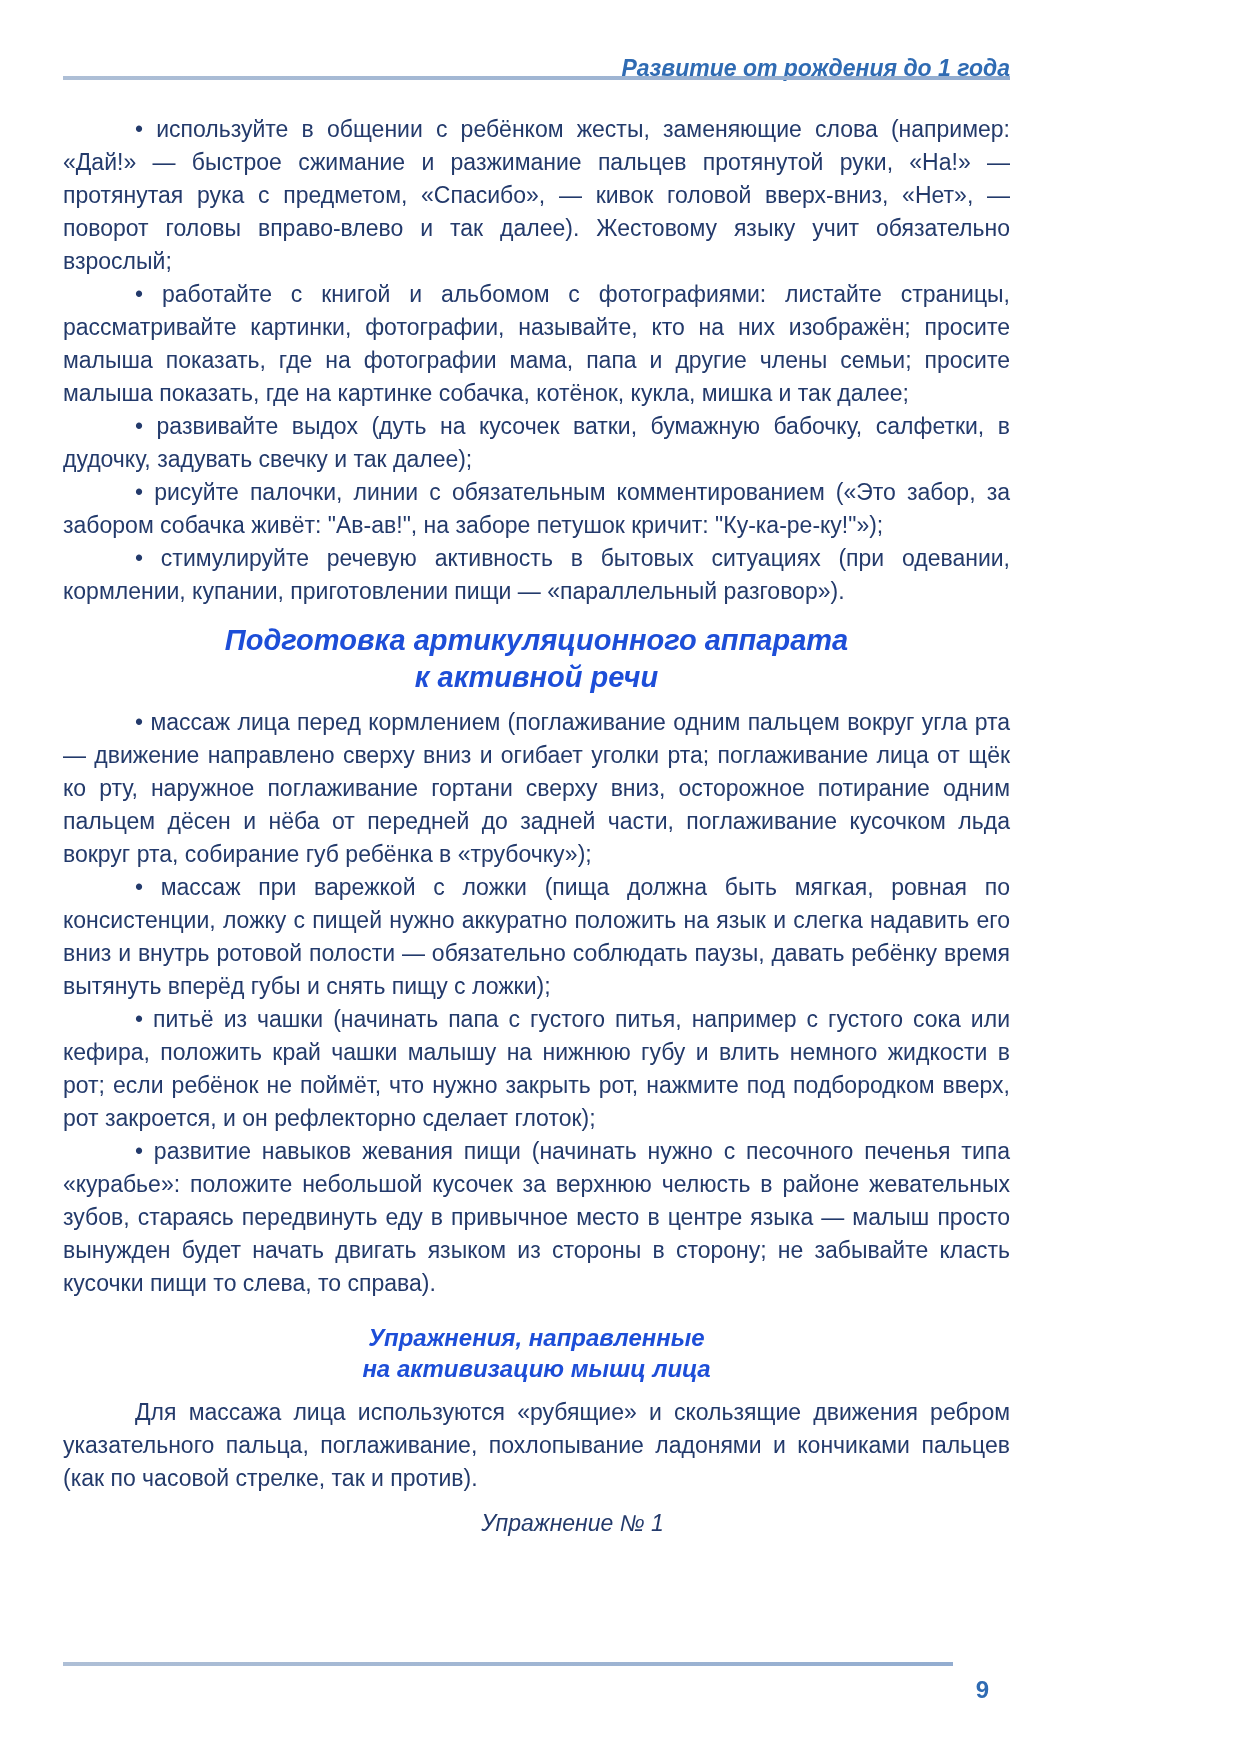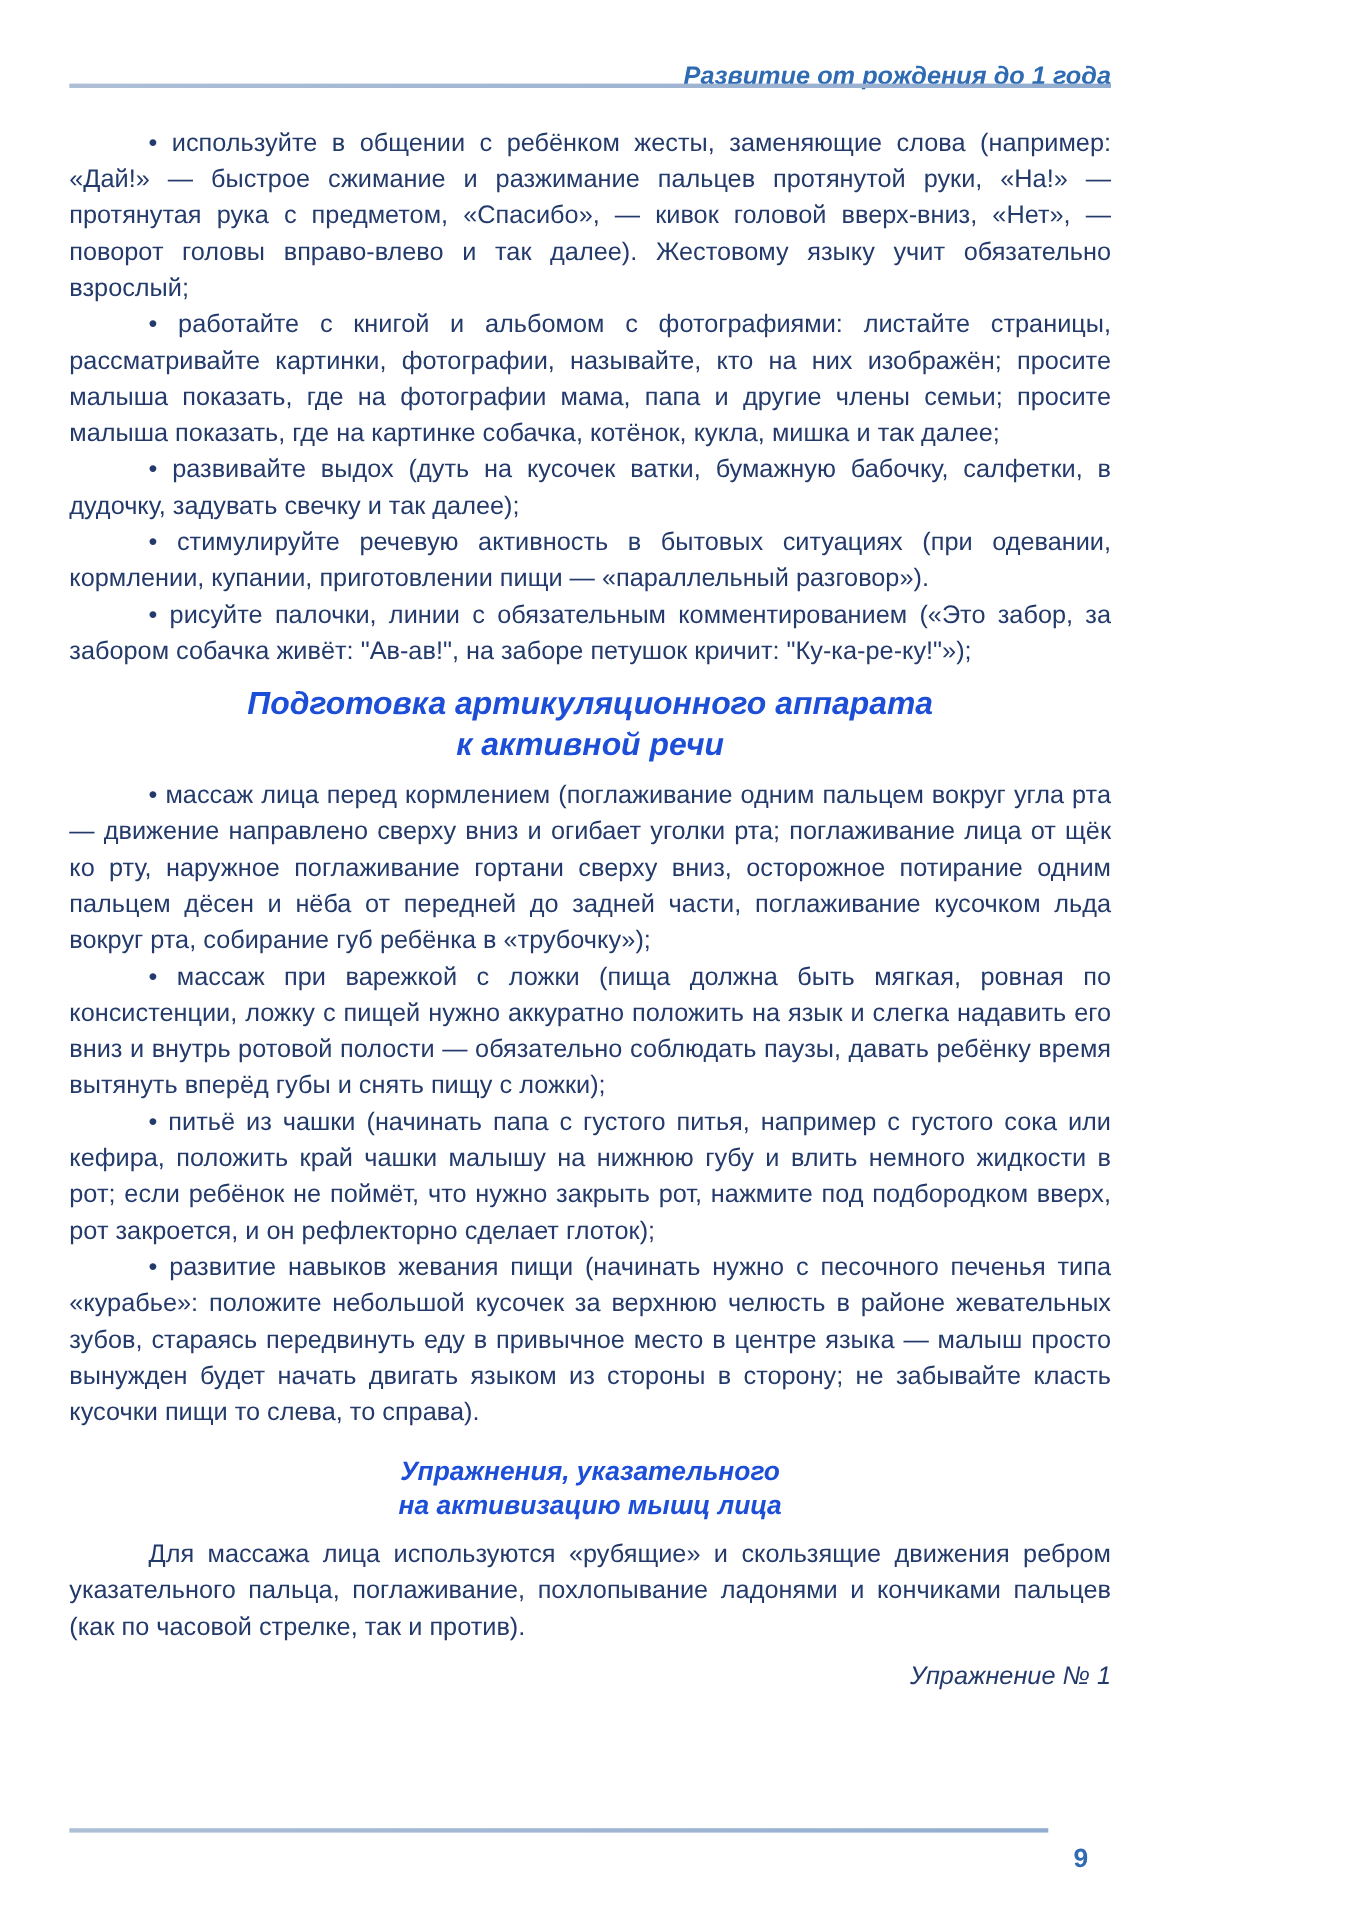--- a/index.html
+++ b/index.html
@@ -57,21 +57,21 @@
   }
   .subheading {
     margin: 22px 0 12px 0;
     font-size: 24px;
     line-height: 31px;
   }
   .exercise-label {
     margin: 12px 0 0 0;
     font-style: italic;
     text-indent: 72px;
-    text-align: right;
+    text-align: center;
   }
   .last-para {
     margin: 6px 0 0 0;
   }
   .footer-rule {
     position: absolute;
     top: 1662px;
     left: 63px;
     width: 890px;
     height: 4px;
@@ -95,31 +95,31 @@
 
   <div class="running-head">Развитие от рождения до 1 года</div>
 
   <div class="header-rule"></div>
 
   <div class="content">
 
     <p class="para">• используйте в общении с ребёнком жесты, заменяющие слова (например: «Дай!» — быстрое сжимание и разжимание пальцев протянутой руки, «На!» — протянутая рука с предметом, «Спасибо», — кивок головой вверх-вниз, «Нет», — поворот головы вправо-влево и так далее). Жестовому языку учит обязательно взрослый;</p>
     <p class="para">• работайте с книгой и альбомом с фотографиями: листайте страницы, рассматривайте картинки, фотографии, называйте, кто на них изображён; просите малыша показать, где на фотографии мама, папа и другие члены семьи; просите малыша показать, где на картинке собачка, котёнок, кукла, мишка и так далее;</p>
     <p class="para">• развивайте выдох (дуть на кусочек ватки, бумажную бабочку, салфетки, в дудочку, задувать свечку и так далее);</p>
+    <p class="para">• рисуйте палочки, линии с обязательным комментированием («Это забор, за забором собачка живёт: "Ав-ав!", на заборе петушок кричит: "Ку-ка-ре-ку!"»);</p>
     <p class="para">• стимулируйте речевую активность в бытовых ситуациях (при одевании, кормлении, купании, приготовлении пищи — «параллельный разговор»).</p>
-    <p class="para">• рисуйте палочки, линии с обязательным комментированием («Это забор, за забором собачка живёт: "Ав-ав!", на заборе петушок кричит: "Ку-ка-ре-ку!"»);</p>
 
     <h2 class="heading"><span>Подготовка артикуляционного аппарата</span><br><span>к активной речи</span></h2>
 
     <p class="para">• массаж лица перед кормлением (поглаживание одним пальцем вокруг угла рта — движение направлено сверху вниз и огибает уголки рта; поглаживание лица от щёк ко рту, наружное поглаживание гортани сверху вниз, осторожное потирание одним пальцем дёсен и нёба от передней до задней части, поглаживание кусочком льда вокруг рта, собирание губ ребёнка в «трубочку»);</p>
     <p class="para">• массаж при варежкой с ложки (пища должна быть мягкая, ровная по консистенции, ложку с пищей нужно аккуратно положить на язык и слегка надавить его вниз и внутрь ротовой полости — обязательно соблюдать паузы, давать ребёнку время вытянуть вперёд губы и снять пищу с ложки);</p>
     <p class="para">• питьё из чашки (начинать папа с густого питья, например с густого сока или кефира, положить край чашки малышу на нижнюю губу и влить немного жидкости в рот; если ребёнок не поймёт, что нужно закрыть рот, нажмите под подбородком вверх, рот закроется, и он рефлекторно сделает глоток);</p>
     <p class="para">• развитие навыков жевания пищи (начинать нужно с песочного печенья типа «курабье»: положите небольшой кусочек за верхнюю челюсть в районе жевательных зубов, стараясь передвинуть еду в привычное место в центре языка — малыш просто вынужден будет начать двигать языком из стороны в сторону; не забывайте класть кусочки пищи то слева, то справа).</p>
 
-    <h3 class="heading subheading"><span>Упражнения, указательного</span><br><span>на активизацию мышц лица</span></h3>
+    <h3 class="heading subheading"><span>Упражнения, направленные</span><br><span>на активизацию мышц лица</span></h3>
 
     <p class="para">Для массажа лица используются «рубящие» и скользящие движения ребром указательного пальца, поглаживание, похлопывание ладонями и кончиками пальцев (как по часовой стрелке, так и против).</p>
 
     <p class="para exercise-label">Упражнение № 1</p>
 
 
   </div>
 
   <div class="footer-rule"></div>
 

